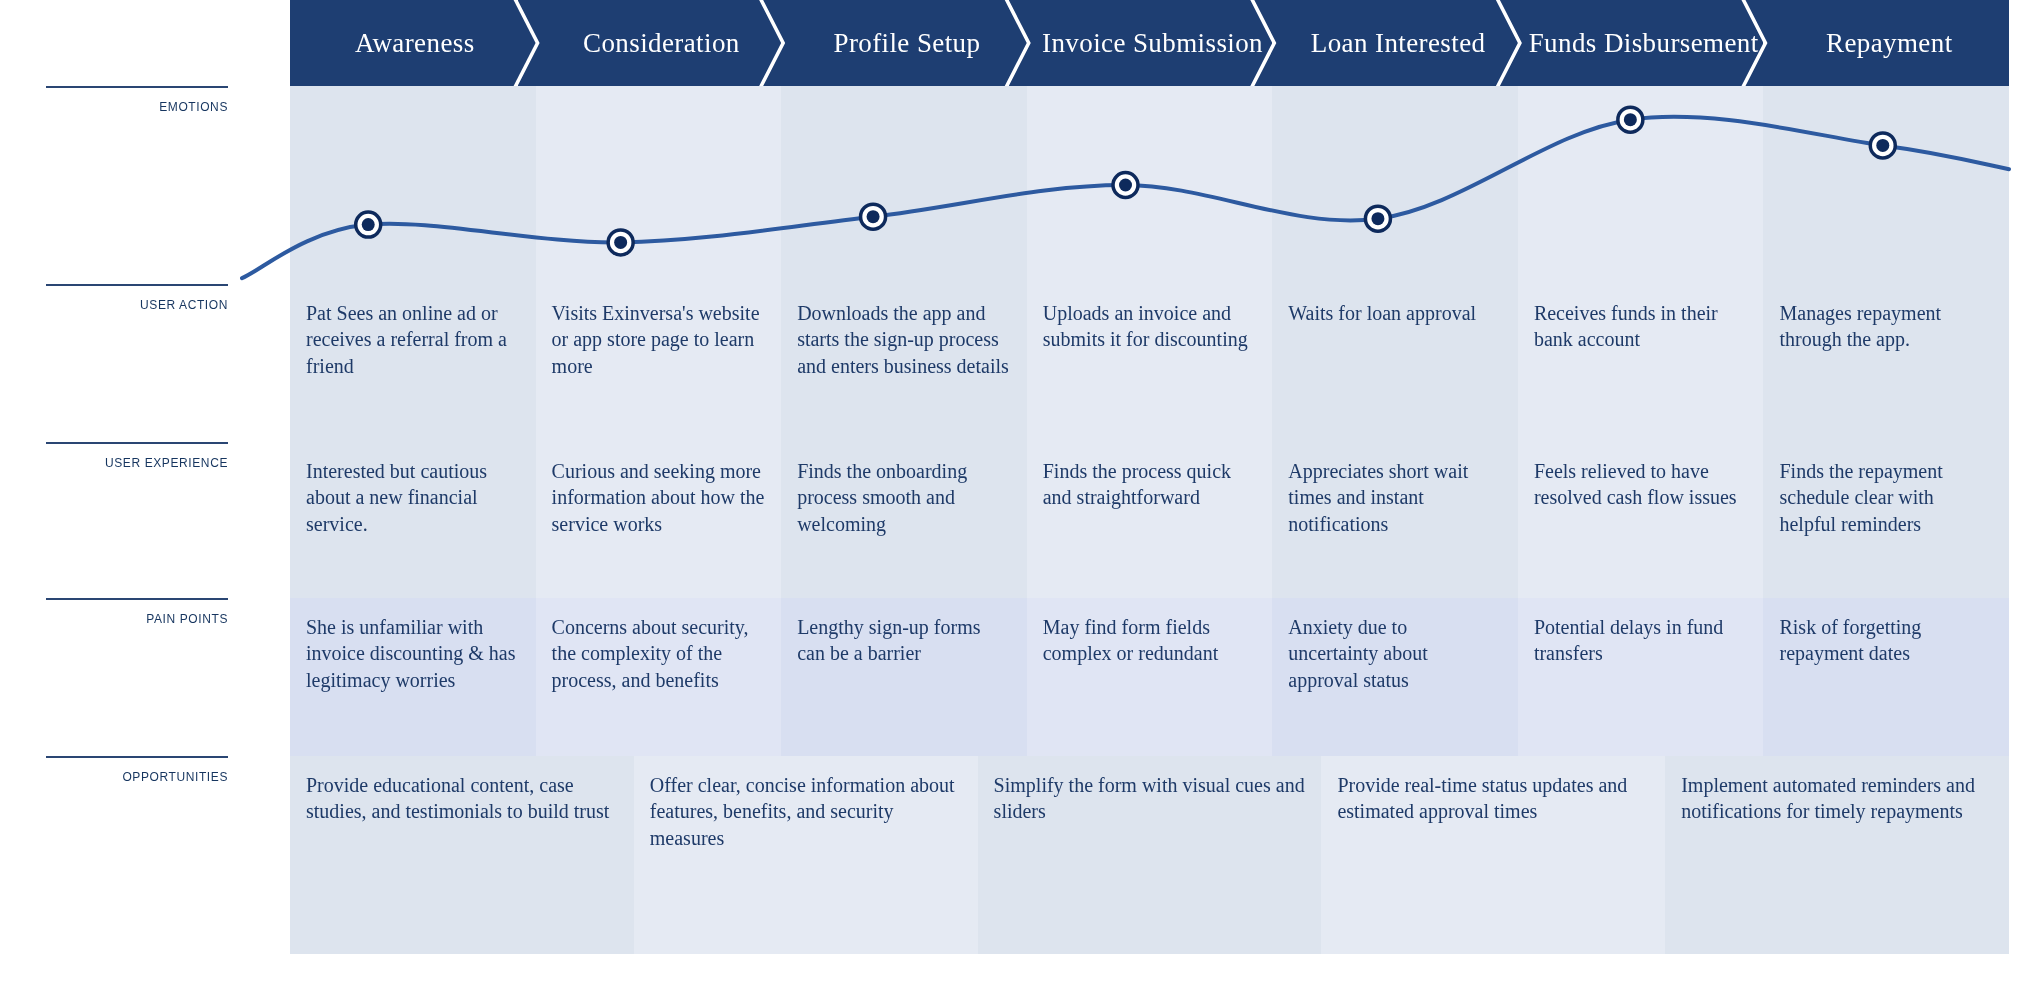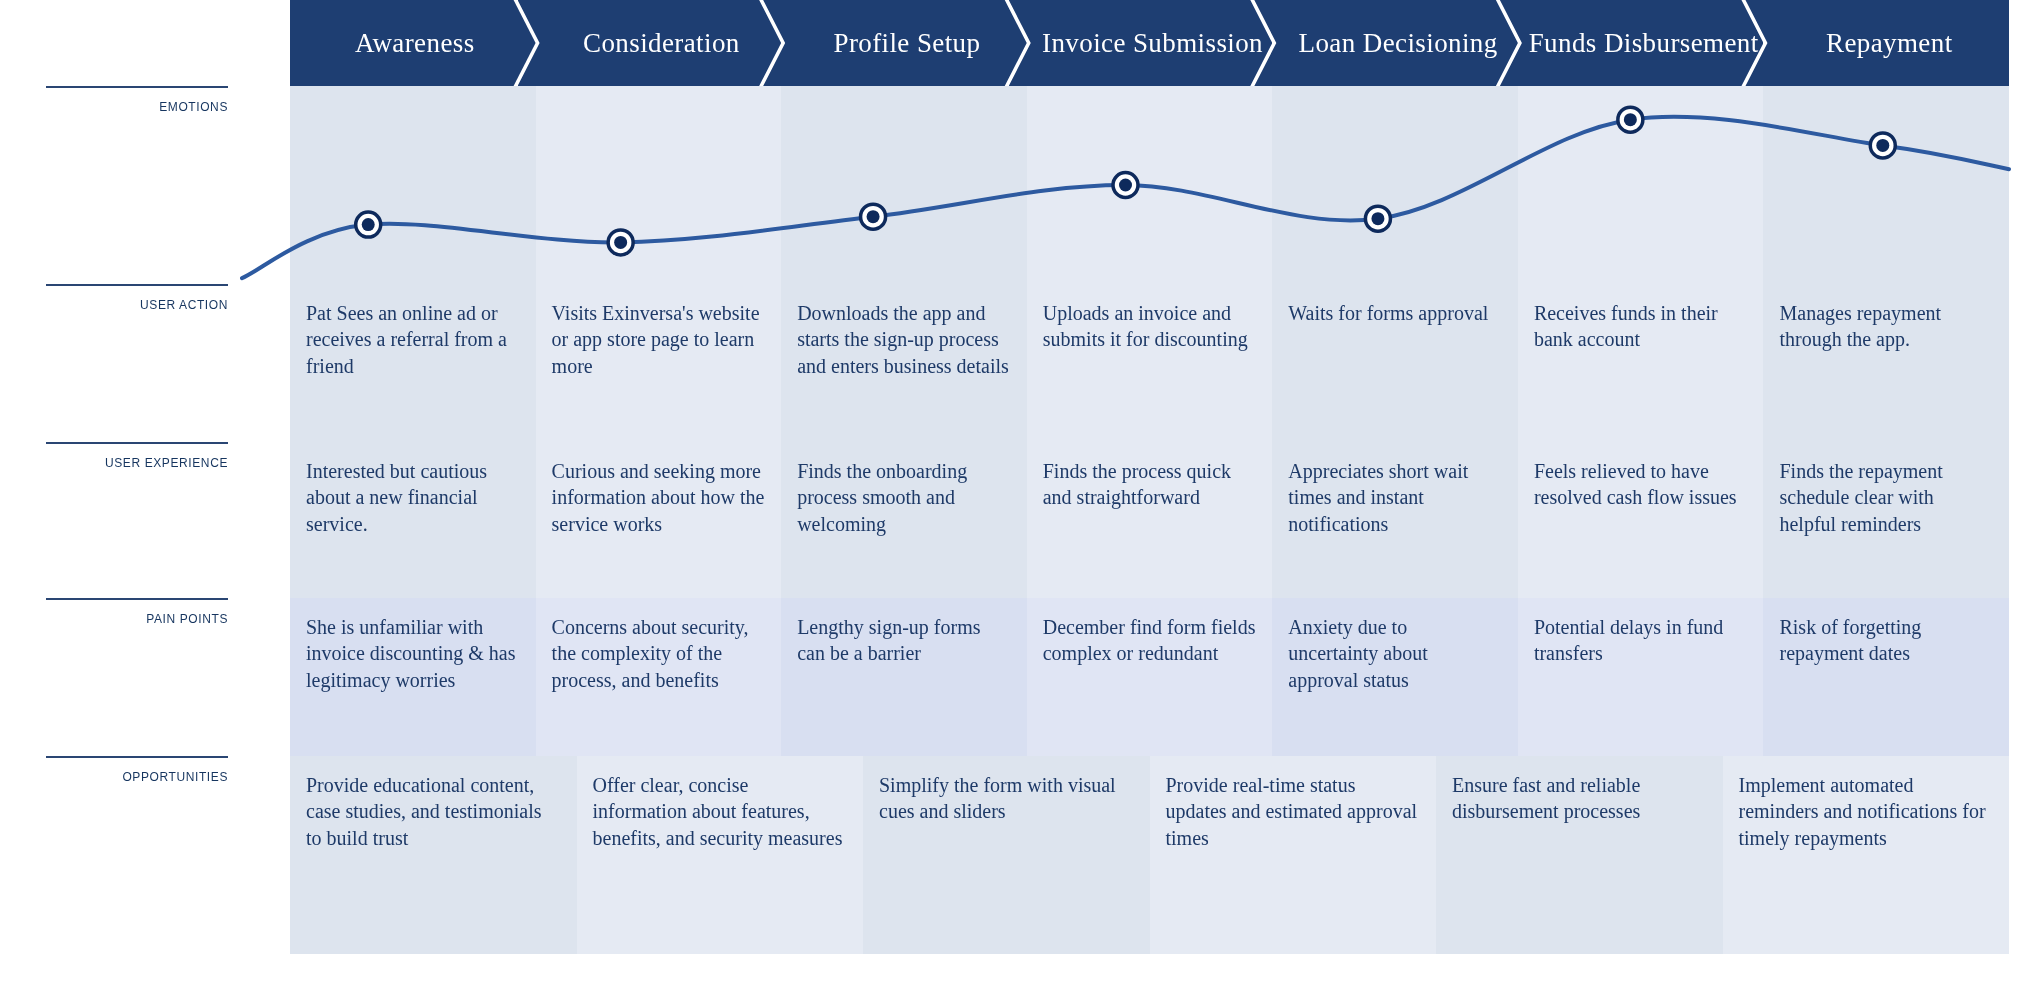--- a/index.html
+++ b/index.html
@@ -89,21 +89,21 @@
           <span class="header-label">Profile Setup</span>
         </div>
       </div>
       <div class="hcell">
         <div class="header-arrow">
           <span class="header-label">Invoice Submission</span>
         </div>
       </div>
       <div class="hcell">
         <div class="header-arrow">
-          <span class="header-label">Loan Decisioning</span>
+          <span class="header-label">Loan Interested</span>
         </div>
       </div>
       <div class="hcell">
         <div class="header-arrow">
           <span class="header-label">Funds Disbursement</span>
         </div>
       </div>
       <div class="hcell">
         <div class="header-arrow last">
           <span class="header-label">Repayment</span>
@@ -148,21 +148,21 @@
 
   <div class="row r-ua">
     <div class="label-col">
       <div class="row-label">USER ACTION</div>
     </div>
     <div class="cells">
       <div class="cell">Pat Sees an online ad or receives a referral from a friend</div>
       <div class="cell">Visits Exinversa's website or app store page to learn more</div>
       <div class="cell">Downloads the app and starts the sign-up process and enters business details</div>
       <div class="cell">Uploads an invoice and submits it for discounting</div>
-      <div class="cell">Waits for forms approval</div>
+      <div class="cell">Waits for loan approval</div>
       <div class="cell">Receives funds in their bank account</div>
       <div class="cell">Manages repayment through the app.</div>
     </div>
   </div>
 
   <div class="row r-ux">
     <div class="label-col">
       <div class="row-label">USER EXPERIENCE</div>
     </div>
     <div class="cells">
@@ -177,34 +177,33 @@
   </div>
 
   <div class="row r-pp">
     <div class="label-col">
       <div class="row-label">PAIN POINTS</div>
     </div>
     <div class="cells">
       <div class="cell">She is unfamiliar with invoice discounting &amp; has legitimacy worries</div>
       <div class="cell">Concerns about security, the complexity of the process, and benefits</div>
       <div class="cell">Lengthy sign-up forms can be a barrier</div>
-      <div class="cell">December find form fields complex or redundant</div>
+      <div class="cell">May find form fields complex or redundant</div>
       <div class="cell">Anxiety due to uncertainty about approval status</div>
       <div class="cell">Potential delays in fund transfers</div>
       <div class="cell">Risk of forgetting repayment dates</div>
     </div>
   </div>
 
   <div class="row r-opp">
     <div class="label-col">
       <div class="row-label">OPPORTUNITIES</div>
     </div>
     <div class="cells">
       <div class="cell">Provide educational content, case studies, and testimonials to build trust</div>
       <div class="cell">Offer clear, concise information about features, benefits, and security measures</div>
       <div class="cell">Simplify the form with visual cues and sliders</div>
       <div class="cell">Provide real-time status updates and estimated approval times</div>
-      <div class="cell">Ensure fast and reliable disbursement processes</div>
       <div class="cell">Implement automated reminders and notifications for timely repayments</div>
     </div>
   </div>
 
 </div>
 
 </body></html>

